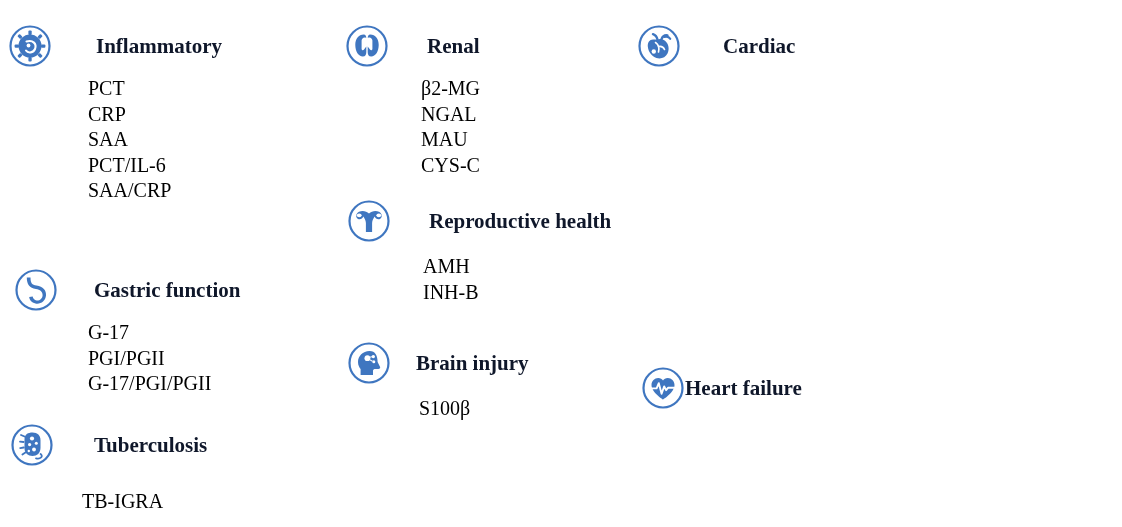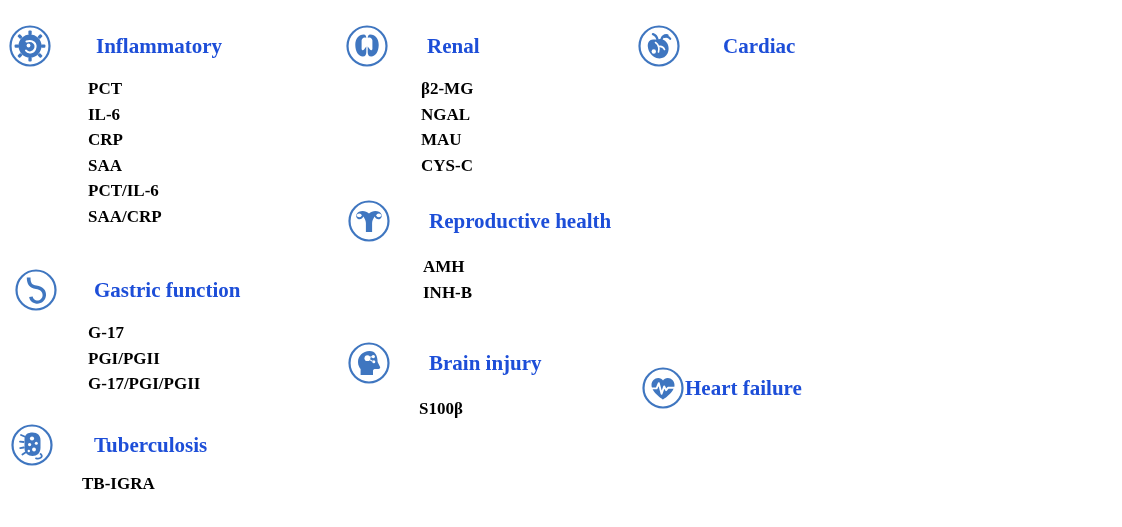--- a/index.html
+++ b/index.html
@@ -35,64 +35,64 @@
   .icon-badge svg {
     display: block;
     width: 44px;
     height: 44px;
   }
 
   .group-title {
     font-family: "Liberation Serif", "DejaVu Serif", serif;
     font-weight: bold;
     font-size: 21px;
-    color: #1d4ed8;
+    color: #0f172a;
     white-space: nowrap;
     line-height: 1;
   }
 
   .items {
     list-style: none;
     margin: 0;
     padding: 0;
     font-family: "Liberation Serif", "DejaVu Serif", serif;
-    font-weight: bold;
-    font-size: 17px;
+    font-weight: normal;
+    font-size: 20px;
     color: #000000;
   }
 
   .items li {
     line-height: 25.5px;
     white-space: nowrap;
   }
 
   
   #grp-inflammatory       { left: 8px;  top: 24px; }
   #grp-inflammatory .group-title { margin-left: 44px; }
   #grp-inflammatory .items{ margin-left: 80px; margin-top: 8px; }
 
   #grp-gastric            { left: 14px; top: 268px; }
   #grp-gastric .group-title      { margin-left: 36px; }
   #grp-gastric .items     { margin-left: 74px; margin-top: 8px; }
 
   #grp-tuberculosis       { left: 10px; top: 423px; }
   #grp-tuberculosis .group-title { margin-left: 40px; }
-  #grp-tuberculosis .items{ margin-left: 72px; margin-top: 4px; }
+  #grp-tuberculosis .items{ margin-left: 72px; margin-top: 22px; }
 
   
   #grp-renal              { left: 345px; top: 24px; }
   #grp-renal .group-title        { margin-left: 38px; }
   #grp-renal .items       { margin-left: 76px; margin-top: 8px; }
 
   #grp-reproductive       { left: 347px; top: 199px; }
   #grp-reproductive .group-title { margin-left: 38px; }
   #grp-reproductive .items{ margin-left: 76px; margin-top: 11px; }
 
   #grp-brain              { left: 347px; top: 341px; }
-  #grp-brain .group-title        { margin-left: 38px; text-align: right; }
+  #grp-brain .group-title        { margin-left: 25px; text-align: right; }
   #grp-brain .items       { margin-left: 72px; margin-top: 11px; }
 
   
   #grp-cardiac            { left: 637px; top: 24px; }
   #grp-cardiac .group-title      { margin-left: 42px; }
   #grp-cardiac .items     { margin-left: 32px; margin-top: 11px; }
 
   #grp-heartfailure       { left: 641px; top: 366px; }
   #grp-heartfailure .group-title { }
   #grp-heartfailure .items{ margin-left: 80px; margin-top: 11px; }
@@ -117,21 +117,20 @@
           <rect x="30.4" y="29.3" width="3.3" height="4.4" rx="1" transform="rotate(-45 32.05 31.5)"></rect>
         </g>
         <path d="M18.5 17.5 C 25 15.5, 29 20, 27 25 C 25.5 29, 20 29.5, 18 26.5" fill="none" stroke="#ffffff" stroke-width="2.1" stroke-linecap="round"></path>
         <circle cx="20.5" cy="21.5" r="1.9" fill="#ffffff"></circle>
       </svg>
     </span>
     <span class="group-title">Inflammatory</span>
   </div>
   <ul class="items">
     <li>PCT</li>
-    <li>IL-6</li>
     <li>CRP</li>
     <li>SAA</li>
     <li>PCT/IL-6</li>
     <li>SAA/CRP</li>
   </ul>
 </div>
 
 <div class="group" id="grp-gastric">
   <div class="group-head">
     <span class="icon-badge">

